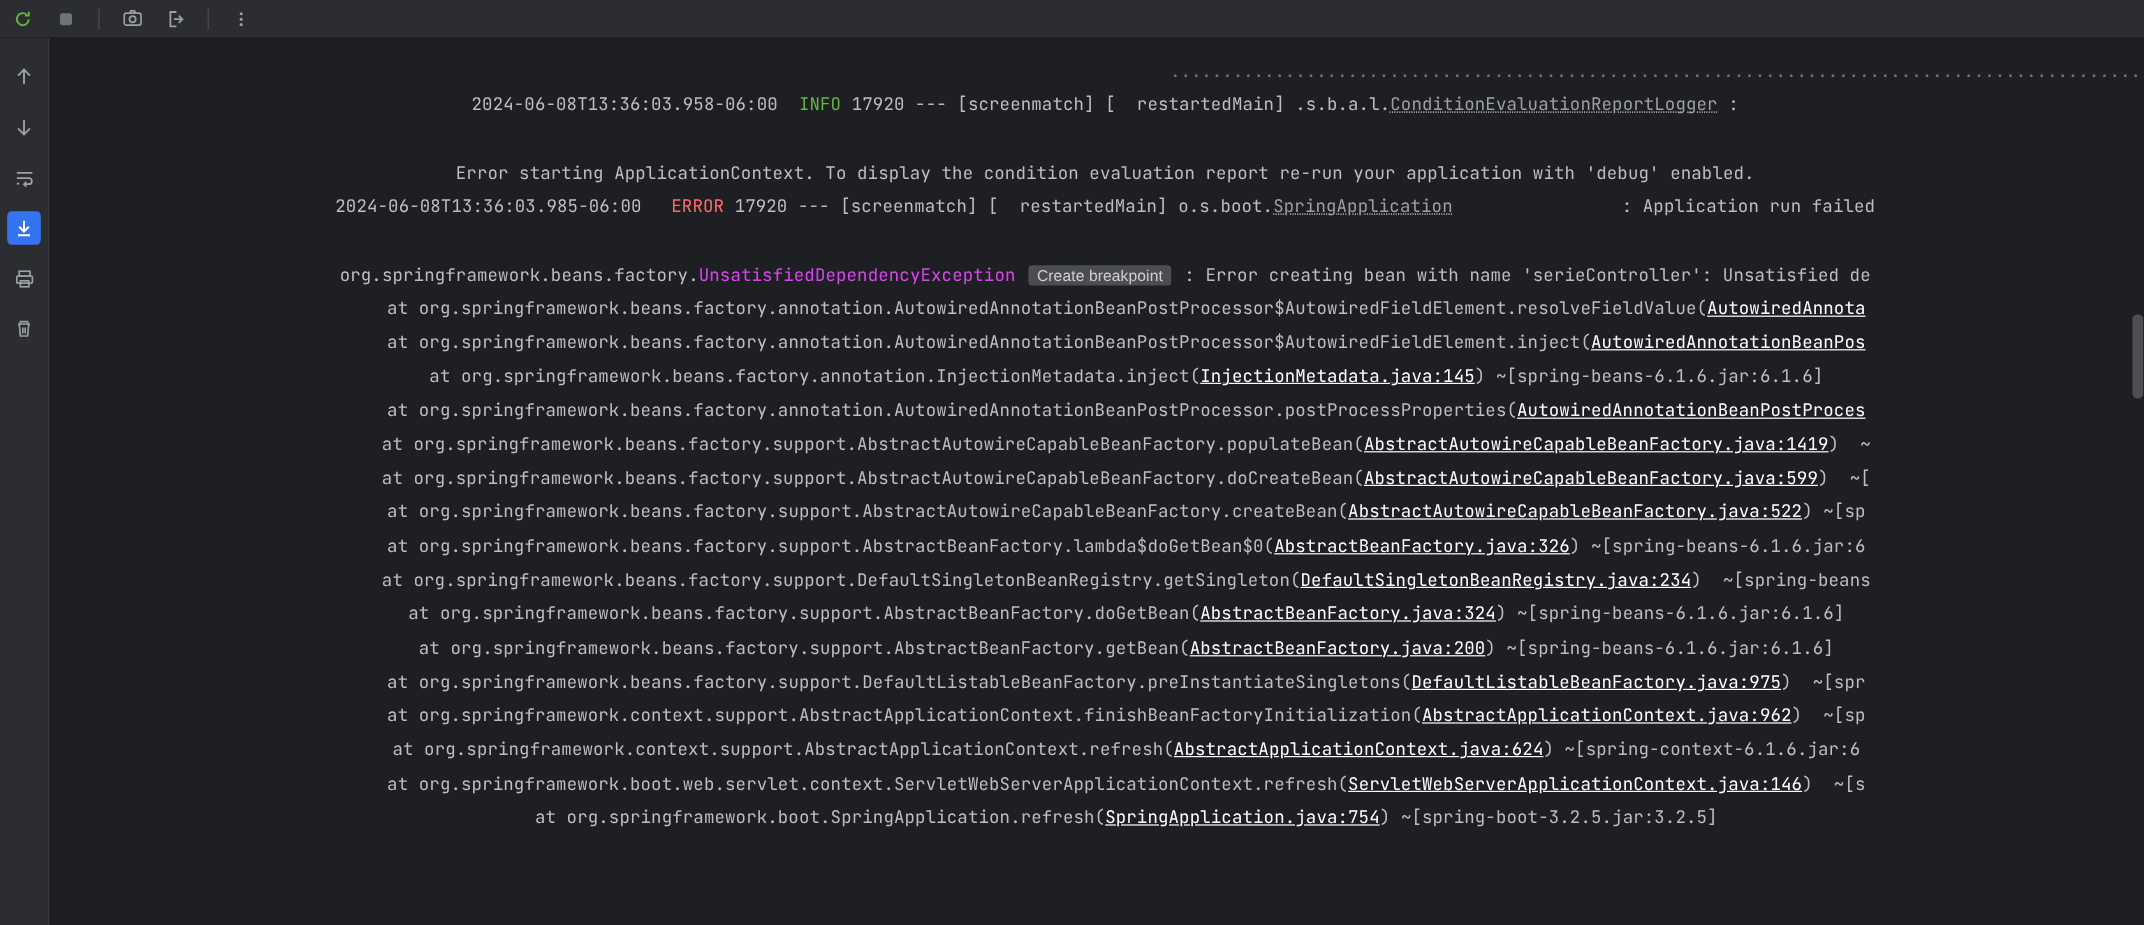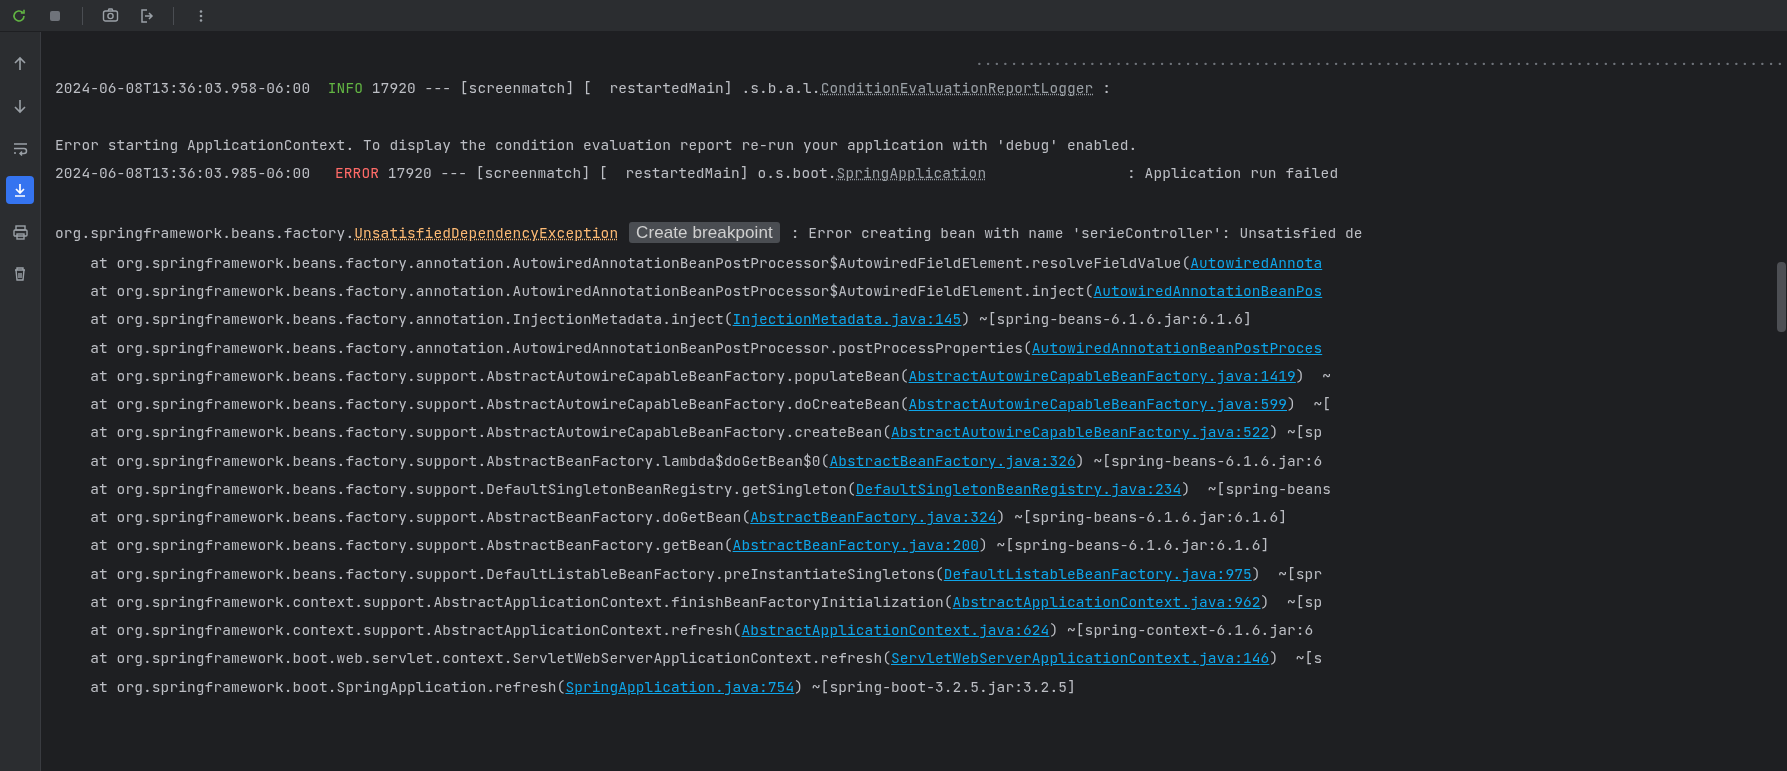--- a/index.html
+++ b/index.html
@@ -71,46 +71,45 @@
     position: relative;
     overflow: hidden;
   }
   .console {
     padding: 14px 0 14px 14px;
     white-space: pre;
     line-height: 1.95;
     letter-spacing: 0.1px;
     overflow: hidden;
   }
-  .log-line { color: #bcbec4; }
+  .log-line { color: #bcbec4; text-align: center; }
   .info { color: #62b543; }
   .error-lvl { color: #ff6b68; margin-left: 16px; }
   .link {
     color: #9aa0a6;
     text-decoration: underline;
     text-decoration-style: dotted;
     cursor: pointer;
   }
   .exc-link {
-    color: #fdba74;
-    text-decoration: underline;
+    color: #d946ef;
     text-decoration-style: dotted;
     cursor: pointer;
   }
   .src-link {
-    color: #0ea5e9;
+    color: #ffffff;
     text-decoration: underline;
     cursor: pointer;
   }
   .breakpoint-btn {
     background: #4a4d52;
     color: #d0d0d0;
     padding: 1px 7px;
     border-radius: 3px;
-    font-size: 17px;
+    font-size: 13px;
     cursor: pointer;
     font-family: -apple-system, 'Segoe UI', sans-serif;
     margin: 0 2px;
   }
   .dotted-top {
     color: #6f737a;
     letter-spacing: 0px;
   }
   .scrollbar-v {
     position: absolute;

